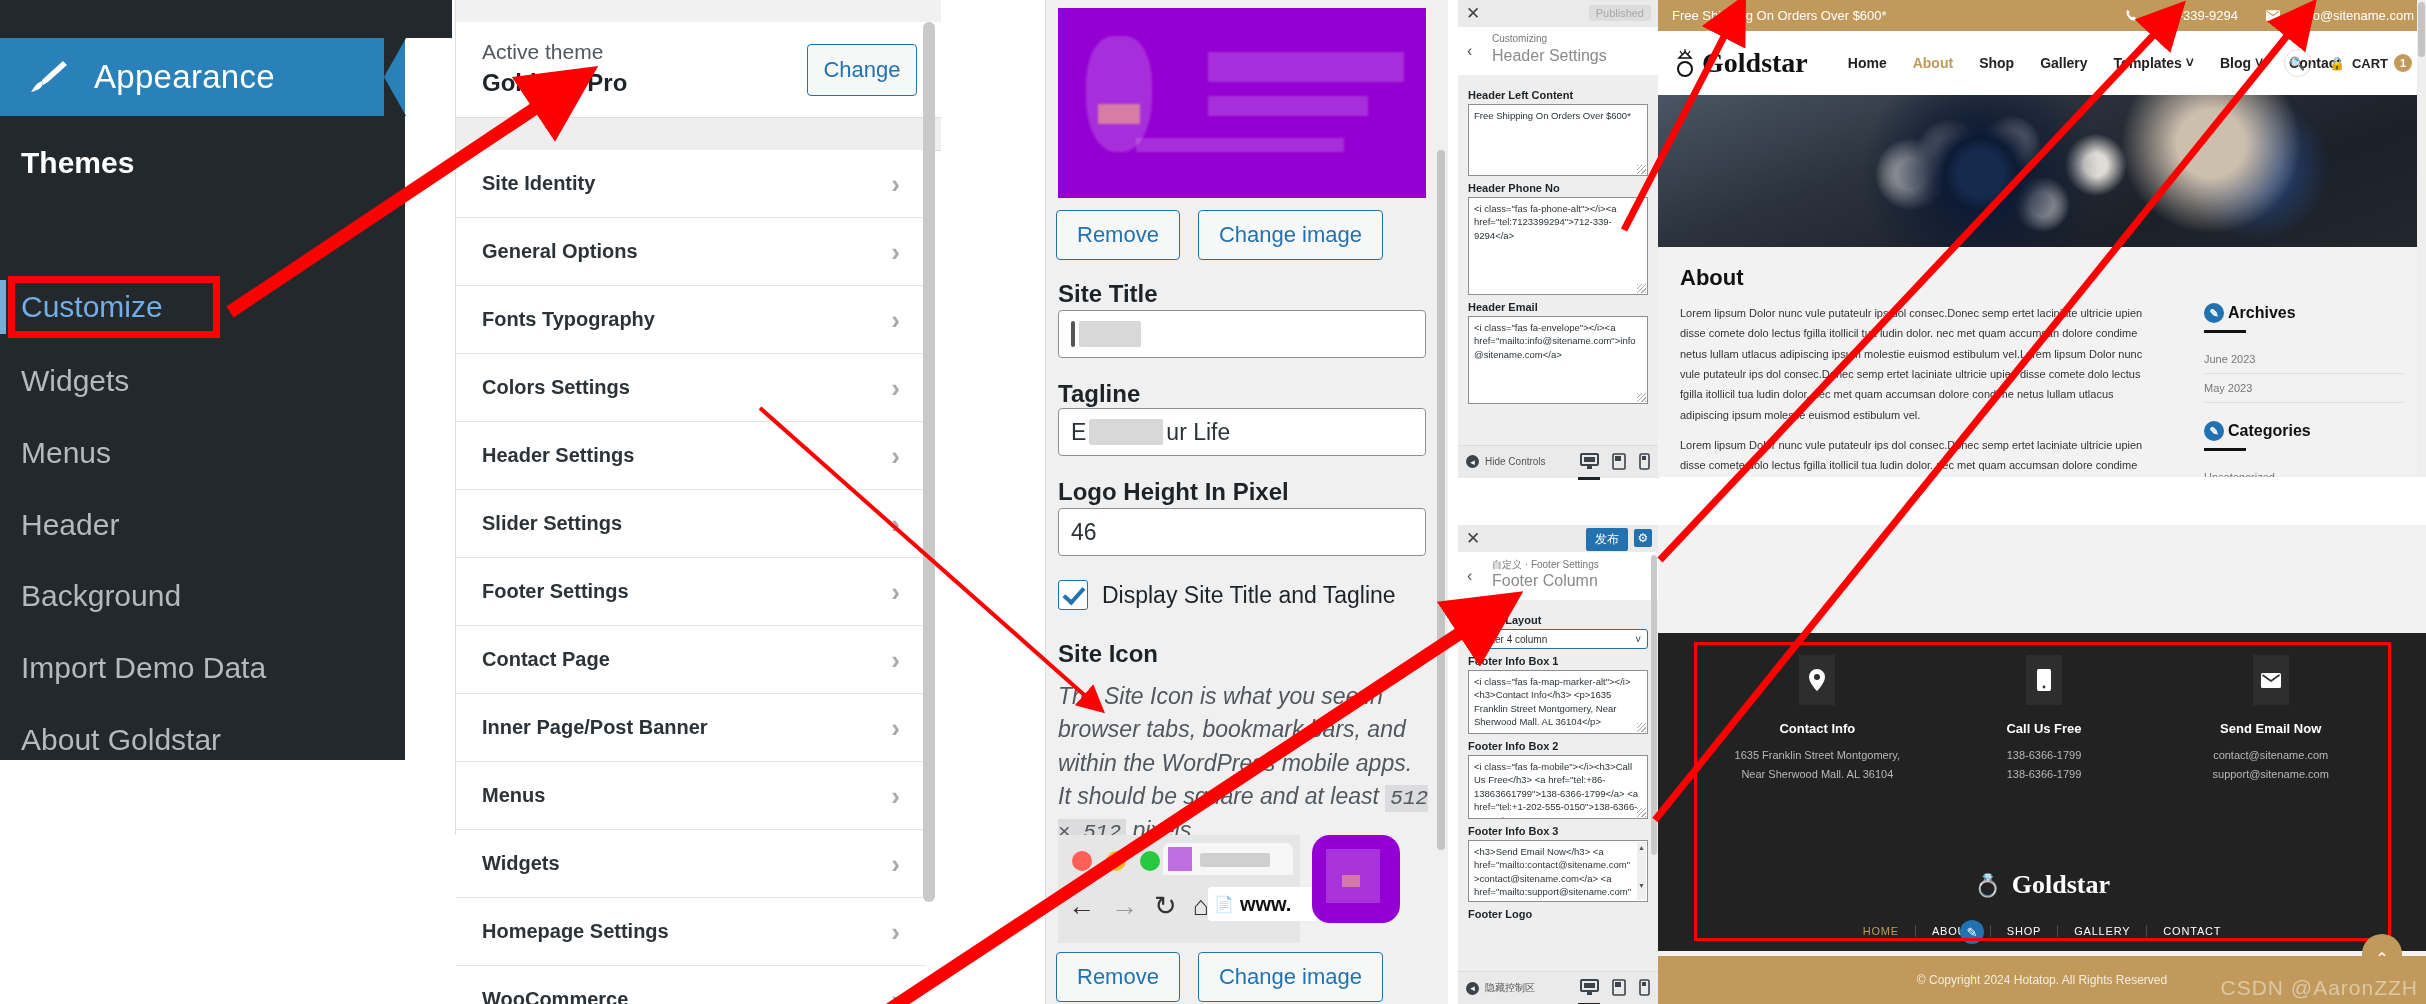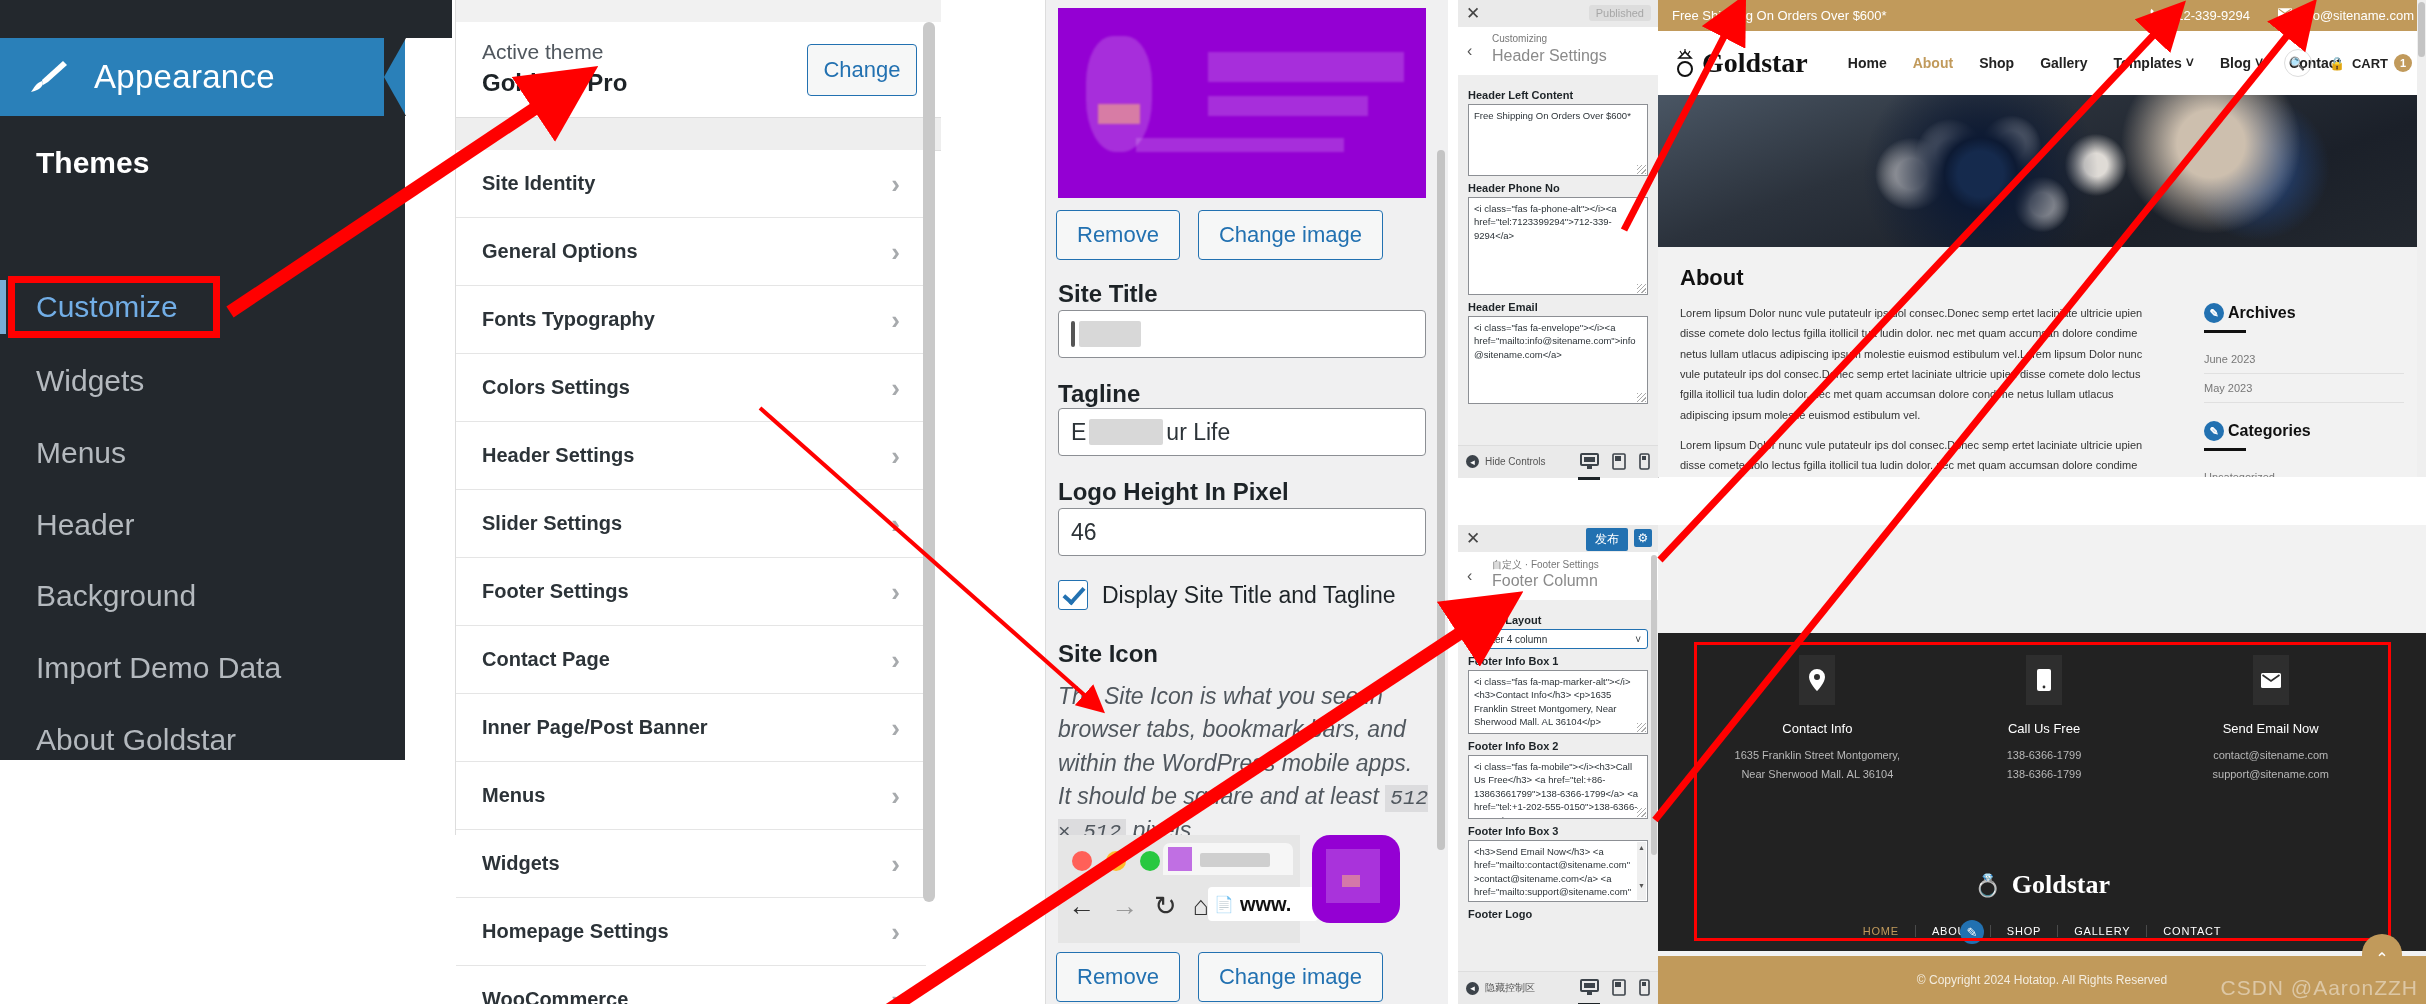--- a/index.html
+++ b/index.html
@@ -20,21 +20,21 @@
     position:absolute;right:-1px;top:0;width:0;height:0;
     border-top:39px solid #23282d;border-bottom:39px solid #23282d;border-right:22px solid transparent;
   }
   .appearance-bar .brush{margin-left:26px;width:46px;height:46px;position:relative;}
   .appearance-bar .brush svg{display:block;}
   .appearance-bar .label{
     color:#fff;font-size:33px;font-weight:400;margin-left:22px;letter-spacing:.3px;
   }
   .wp-item{
     position:absolute;left:0;width:405px;height:66px;
-    display:flex;align-items:center;color:#b4b9be;font-size:30px;padding-left:36px;box-sizing:border-box;
+    display:flex;align-items:center;color:#b4b9be;font-size:30px;padding-left:21px;box-sizing:border-box;
   }
   .wp-item.bold{color:#ffffff;font-weight:bold;}
   .wp-item.current{color:#72aee6;}
   .wp-item.current:before{content:"";position:absolute;left:0;top:6px;width:6px;height:54px;background:#78aed6;}
   .customize-highlight{
     position:absolute;left:8px;top:276px;width:212px;height:62px;
     border:7px solid #ff0000;box-sizing:border-box;pointer-events:none;
   }
 
   
@@ -125,21 +125,21 @@
 
   
   #footer-settings-panel{position:absolute;left:1458px;top:525px;width:200px;height:479px;background:#f0f0f1;border-right:1px solid #ccc;}
   .cz-scrollbar{position:absolute;right:1px;top:30px;width:6px;height:300px;background:#c9c9c9;border-radius:3px;}
 
   
   #preview-top{position:absolute;left:1658px;top:0;width:768px;height:477px;background:#fff;overflow:hidden;}
   .pv-topbar{position:absolute;left:0;top:0;width:768px;height:31px;background:#c19a5b;color:#fff;font-size:13px;display:flex;align-items:center;}
   .pv-topbar .ship{margin-left:14px;}
   .pv-topbar .right{position:absolute;right:12px;display:flex;gap:28px;align-items:center;}
-  .pv-topbar .right span{display:flex;gap:7px;}
+  .pv-topbar .right span{display:flex;align-items:center;gap:19px;}
   .pv-nav{position:absolute;left:0;top:31px;width:768px;height:64px;background:#fff;display:flex;align-items:center;}
   .pv-logo{margin-left:16px;display:flex;align-items:center;gap:6px;font-family:"Liberation Serif",serif;font-size:28px;font-weight:bold;color:#111;}
   .pv-menu{margin-left:40px;display:flex;gap:26px;font-size:14px;color:#222;font-weight:bold;align-items:center;}
   .pv-menu .act{color:#c19a5b;}
   .pv-right{position:absolute;right:14px;display:flex;align-items:center;gap:18px;}
   .pv-search{width:26px;height:26px;border:1px solid #ddd;border-radius:50%;display:flex;align-items:center;justify-content:center;font-size:13px;color:#333;}
   .pv-cart{display:flex;align-items:center;gap:6px;font-size:13px;font-weight:bold;color:#222;}
   .pv-cartnum{width:18px;height:18px;border-radius:50%;background:#c19a5b;color:#fff;font-size:11px;display:flex;align-items:center;justify-content:center;}
   .pv-hero{position:absolute;left:0;top:95px;width:768px;height:152px;overflow:hidden;
     background:
@@ -168,21 +168,21 @@
   .pv-scroll i{position:absolute;left:1px;top:2px;width:7px;height:55px;background:#c4c4c4;border-radius:4px;display:block;}
 
   
   #preview-bottom{position:absolute;left:1658px;top:525px;width:768px;height:479px;background:#f2f2f2;overflow:hidden;}
   .fv-top{position:absolute;left:0;top:0;width:768px;height:108px;background:#f2f2f2;}
   .fv-dark{position:absolute;left:0;top:108px;width:768px;height:318px;background:#222222;}
   .fv-redbox{position:absolute;left:36px;top:117px;width:697px;height:299px;border:3px solid #ff0000;box-sizing:border-box;pointer-events:none;}
   .fv-boxes{position:absolute;left:46px;top:130px;width:680px;display:flex;}
   .fv-box{flex:1;text-align:center;color:#fff;}
   .fv-ico{width:36px;height:50px;background:#2e2e2e;margin:0 auto 16px auto;display:flex;align-items:center;justify-content:center;color:#fff;font-size:22px;}
-  .fv-h3{font-size:13px;font-weight:normal;margin-bottom:10px;}
+  .fv-h3{font-size:13px;font-weight:bold;margin-bottom:10px;}
   .fv-p{font-size:11px;color:#b8b8b8;line-height:1.7;}
   .fv-logo{position:absolute;left:0;top:345px;width:768px;text-align:center;
     font-family:"Liberation Serif",serif;font-size:26px;font-weight:bold;color:#fff;}
   .fv-logo .ring{color:#c19a5b;font-size:22px;margin-right:4px;}
   .fv-nav{position:absolute;left:0;top:400px;width:768px;display:flex;justify-content:center;align-items:center;gap:0;font-size:11px;color:#fff;}
   .fv-nav a{padding:0 16px;border-right:1px solid #4a4a4a;letter-spacing:.8px;}
   .fv-nav a:last-child{border-right:none;}
   .fv-nav .act{color:#c19a5b;}
   .fv-social{position:absolute;left:0;top:450px;width:768px;display:flex;justify-content:center;gap:10px;}
   .fv-social i{width:32px;height:32px;border-radius:50%;background:#3a3a3a;color:#fff;font-size:13px;

